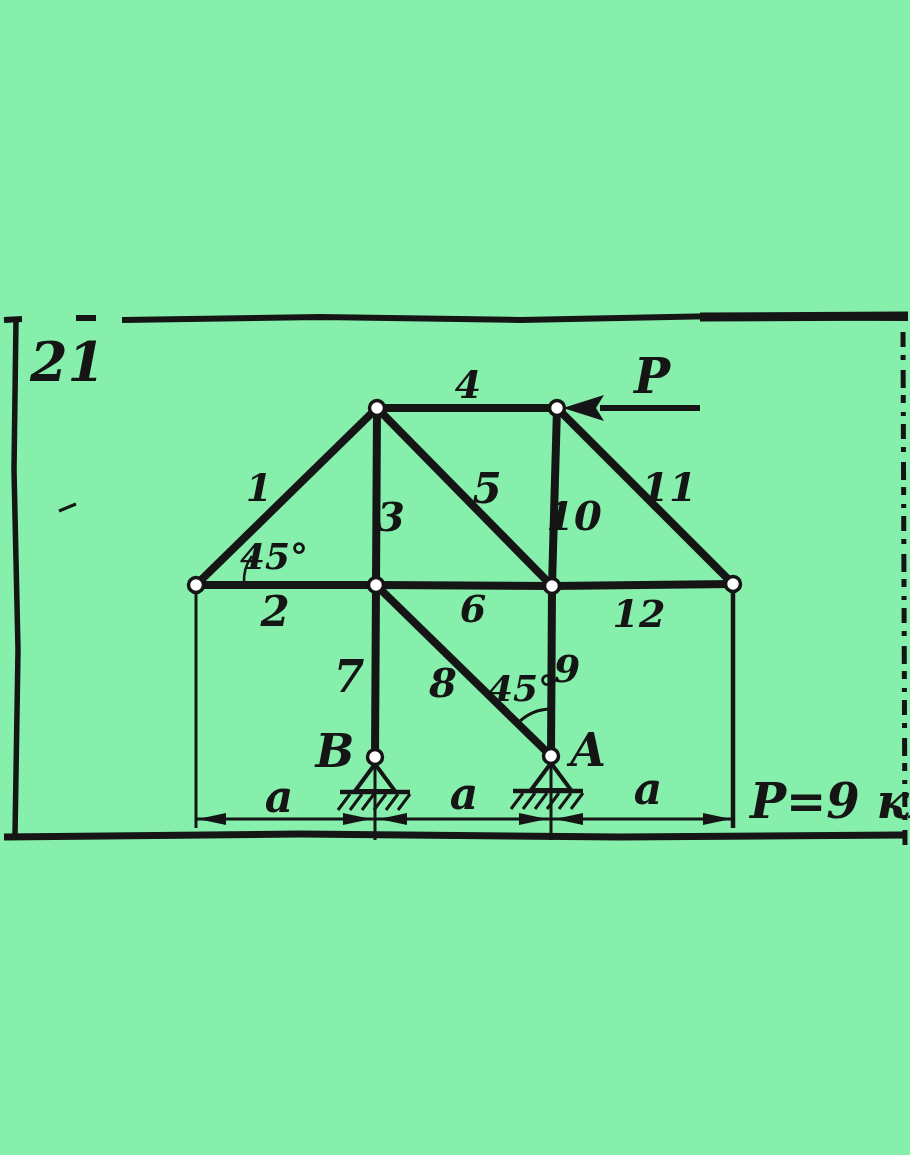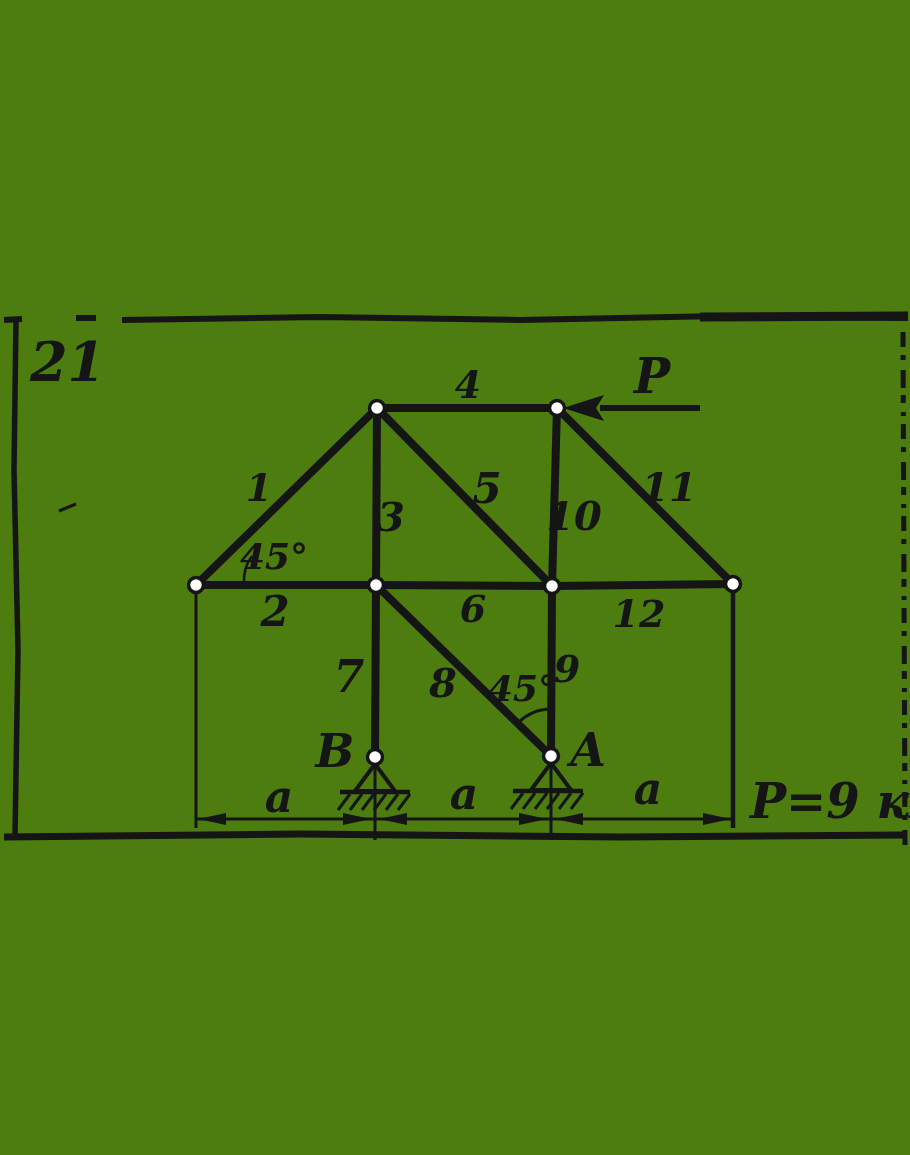--- a/index.html
+++ b/index.html
@@ -4,21 +4,21 @@
 <style>
   html, body {
     margin: 0;
     padding: 0;
     background: #ffffff;
   }
   .page {
     position: relative;
     width: 910px;
     height: 1155px;
-    background: #4d7c0f;
+    background: #86efac;
     overflow: hidden;
   }
   svg { display: block; }
   .lbl {
     font-family: "DejaVu Serif", serif;
     font-style: italic;
     font-weight: bold;
     fill: #151515;
   }
   .ink   { stroke: #151515; }

